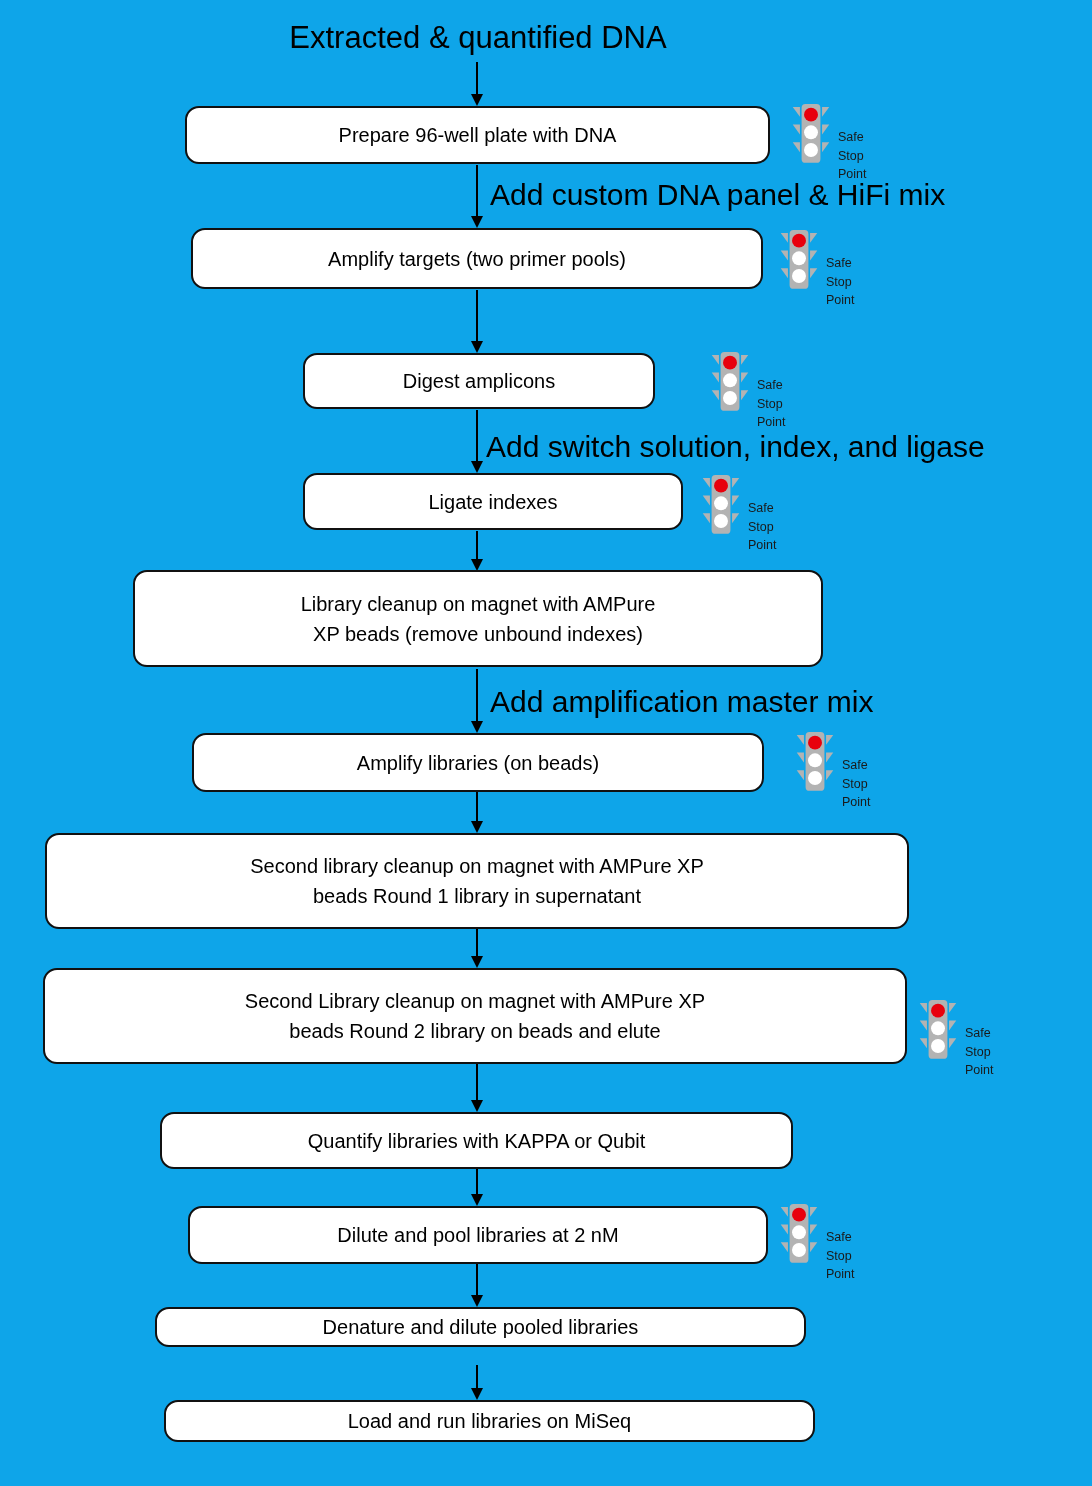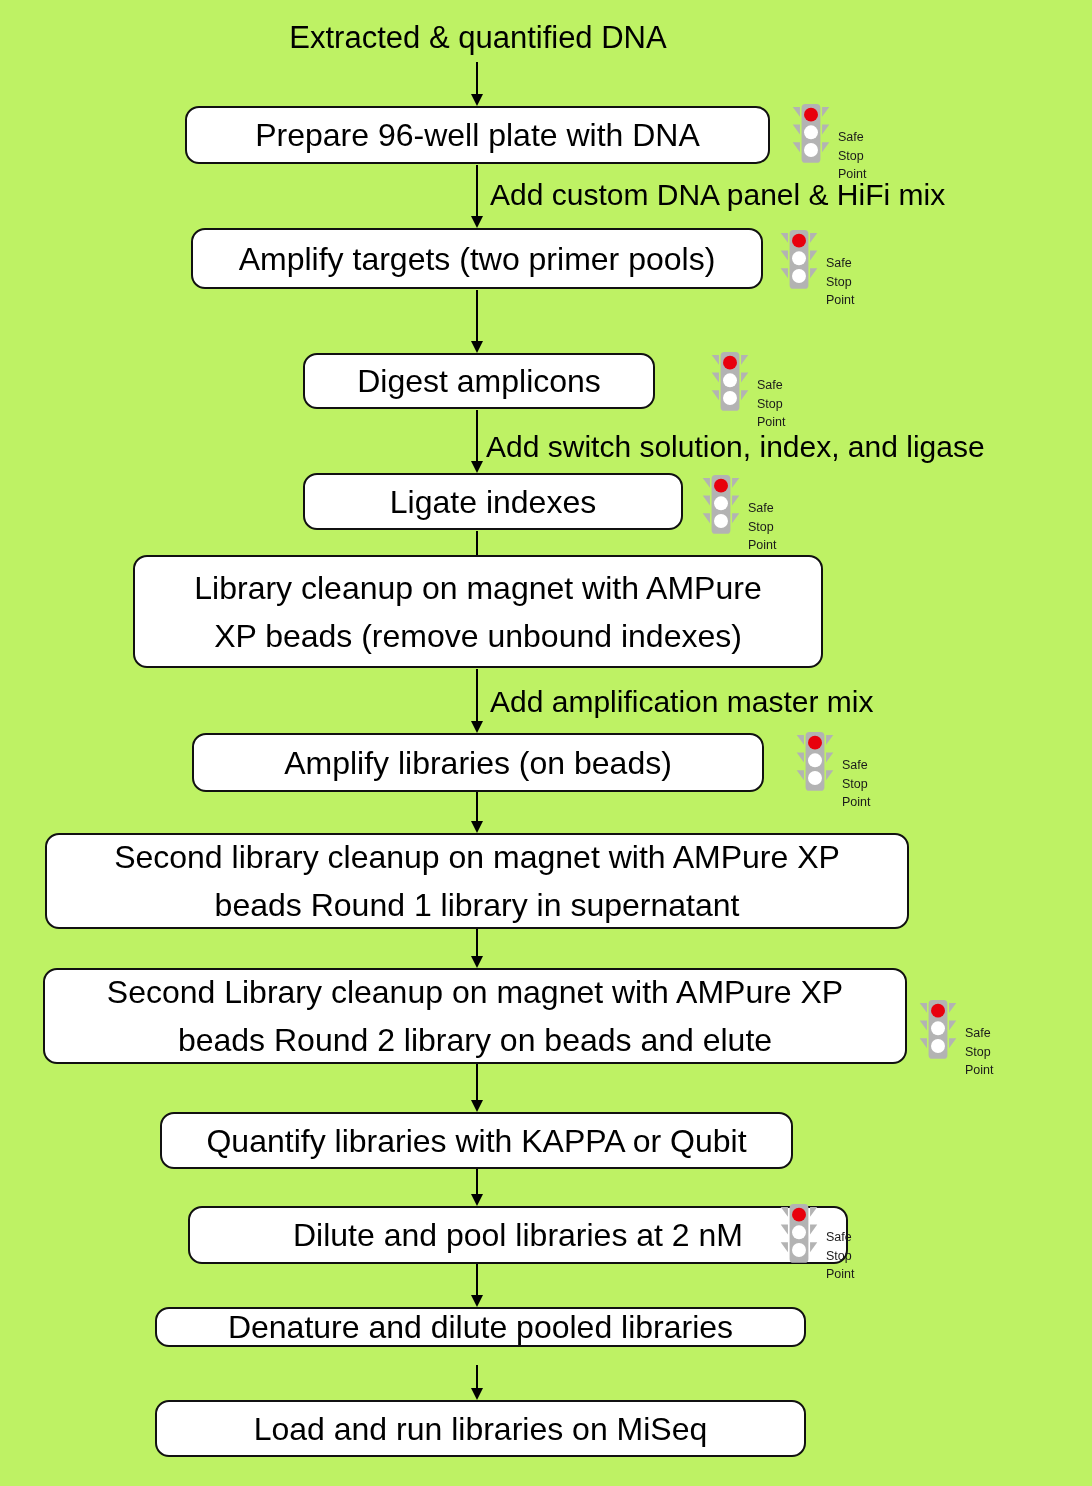--- a/index.html
+++ b/index.html
@@ -1,27 +1,27 @@
 <!DOCTYPE html>
 <html><head>
 <meta charset="utf-8">
 <style>
   html,body{margin:0;padding:0;background:#fff;}
   body{font-family:"Liberation Sans", sans-serif;color:#000;}
-  .canvas{position:relative;width:1092px;height:1486px;background:#bef264;overflow:hidden;}
+  .canvas{position:relative;width:1092px;height:1486px;background:#0ea5e9;overflow:hidden;}
 
   .start-label{
     position:absolute;left:478px;top:20px;transform:translateX(-50%);
     font-size:31px;font-weight:400;white-space:nowrap;
   }
 
   .box{
     position:absolute;background:#fff;border:2.5px solid #111;border-radius:14px;
     display:flex;flex-direction:column;align-items:center;justify-content:center;
-    text-align:center;font-size:32px;line-height:1.5;box-sizing:border-box;
+    text-align:center;font-size:20px;line-height:1.5;box-sizing:border-box;
   }
   .box span{display:block;white-space:nowrap;}
 
   .edge-label{
     position:absolute;font-size:30px;white-space:nowrap;
   }
 
   .arrow{position:absolute;width:14px;}
   .arrow .shaft{position:absolute;left:6px;top:0;bottom:11px;width:2px;background:#000;}
   .arrow .head{
@@ -102,45 +102,45 @@
   </div>
   <div class="box" style="left:303px;top:353px;width:352px;height:56px">
     <span>Digest amplicons</span>
   </div>
   <div class="box" style="left:191px;top:228px;width:572px;height:61px">
     <span>Amplify targets (two primer pools)</span>
   </div>
   <div class="box" style="left:303px;top:473px;width:380px;height:57px">
     <span>Ligate indexes</span>
   </div>
-  <div class="box" style="left:133px;top:555px;width:690px;height:113px">
+  <div class="box" style="left:133px;top:570px;width:690px;height:97px">
     <span>Library cleanup on magnet with AMPure</span>
     <span>XP beads (remove unbound indexes)</span>
   </div>
   <div class="box" style="left:192px;top:733px;width:572px;height:59px">
     <span>Amplify libraries (on beads)</span>
   </div>
   <div class="box" style="left:45px;top:833px;width:864px;height:96px">
     <span>Second library cleanup on magnet with AMPure XP</span>
     <span>beads Round 1 library in supernatant</span>
   </div>
   <div class="box" style="left:43px;top:968px;width:864px;height:96px">
     <span>Second Library cleanup on magnet with AMPure XP</span>
     <span>beads Round 2 library on beads and elute</span>
   </div>
   <div class="box" style="left:160px;top:1112px;width:633px;height:57px">
     <span>Quantify libraries with KAPPA or Qubit</span>
   </div>
-  <div class="box" style="left:188px;top:1206px;width:660px;height:58px">
+  <div class="box" style="left:188px;top:1206px;width:580px;height:58px">
     <span>Dilute and pool libraries at 2 nM</span>
   </div>
   <div class="box" style="left:155px;top:1307px;width:651px;height:40px">
     <span>Denature and dilute pooled libraries</span>
   </div>
-  <div class="box" style="left:155px;top:1400px;width:651px;height:57px">
+  <div class="box" style="left:164px;top:1400px;width:651px;height:42px">
     <span>Load and run libraries on MiSeq</span>
   </div>
 
   <div class="tl" style="left:791px;top:103px">
     <svg class="tl-svg" viewBox="0 0 36 56" xmlns="http://www.w3.org/2000/svg">
       <polygon points="8,3.5 8,12.5 1.5,3.5" fill="#b3b3b3"></polygon>
       <polygon points="28,3.5 28,12.5 34.5,3.5" fill="#b3b3b3"></polygon>
       <polygon points="8,19.5 8,28.5 1.5,19.5" fill="#b3b3b3"></polygon>
       <polygon points="28,19.5 28,28.5 34.5,19.5" fill="#b3b3b3"></polygon>
       <polygon points="8,35.5 8,44.5 1.5,35.5" fill="#b3b3b3"></polygon>

